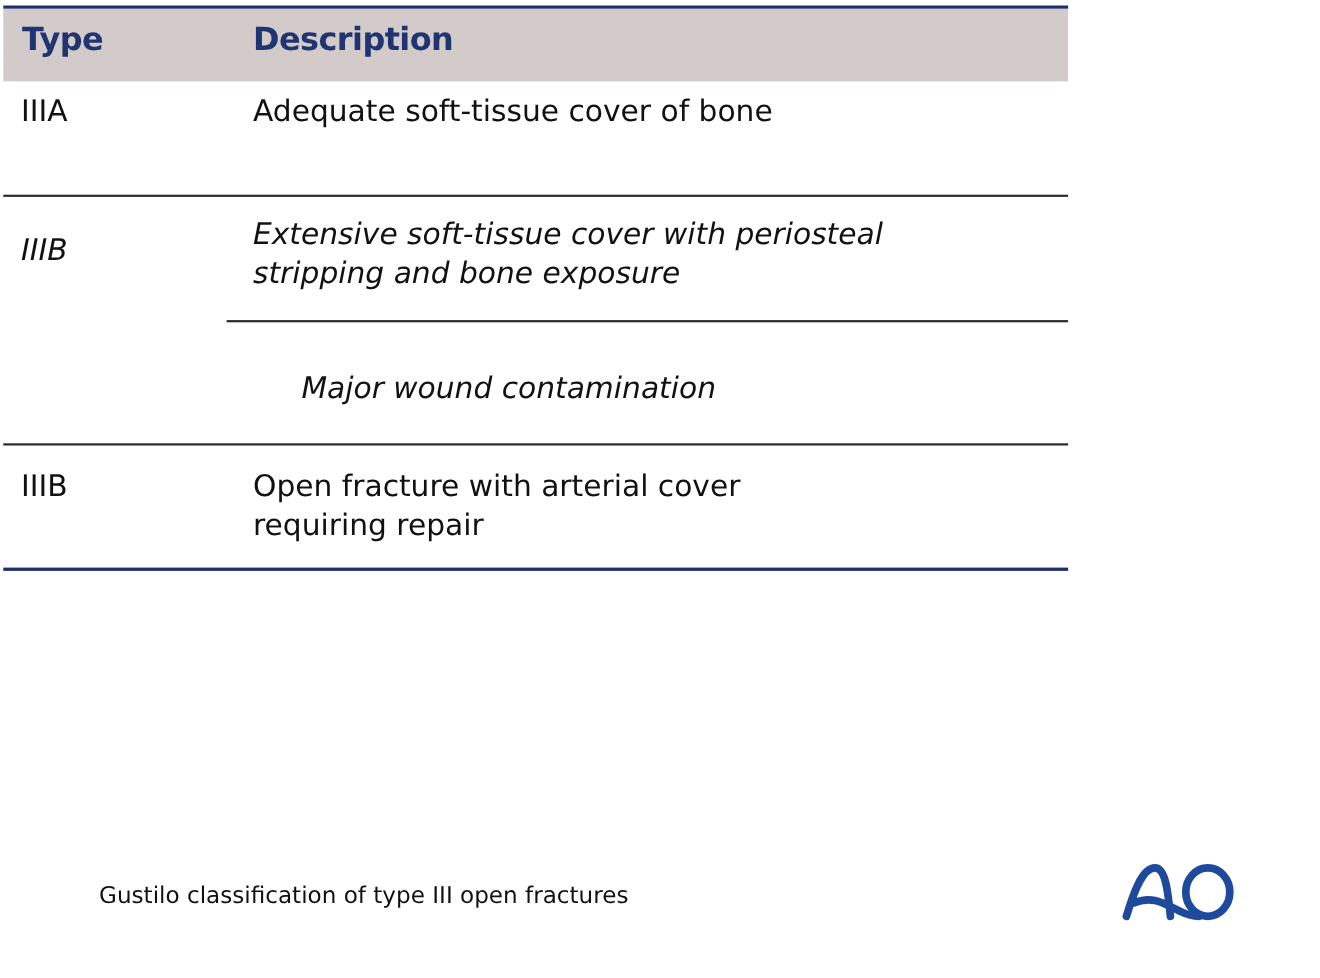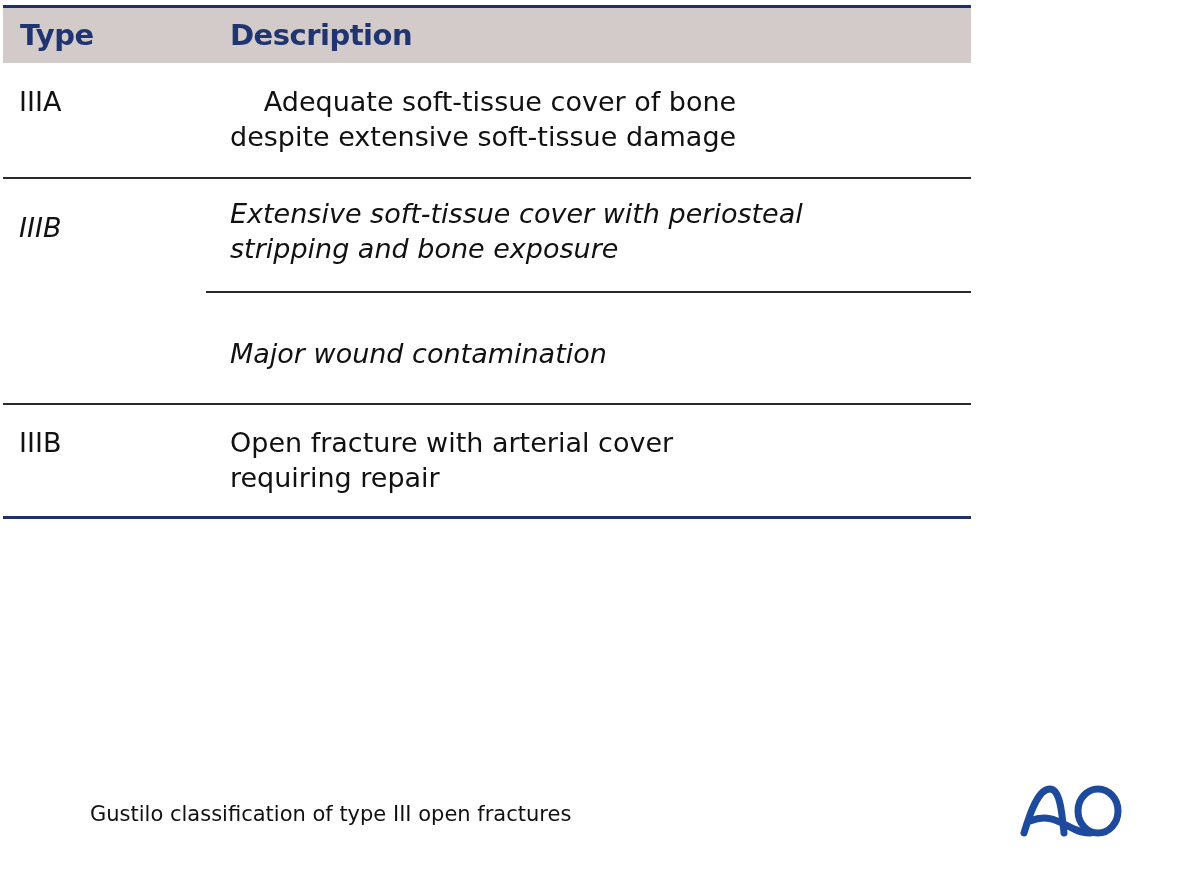--- a/index.html
+++ b/index.html
@@ -1,20 +1,20 @@
 <!DOCTYPE html>
 <html><head>
 <meta charset="utf-8">
 <style>
   html, body { margin:0; padding:0; background:#ffffff; }
   body { width:1200px; height:889px; position:relative; overflow:hidden;
          font-family:"DejaVu Sans", sans-serif; color:#111; }
   .table { position:absolute; left:3px; top:5px; width:968px; }
   .top-rule { height:3px; background:#1f2f6b; }
-  .header { height:55px; background:#d3cbca; position:relative; }
+  .header { height:66px; background:#d3cbca; position:relative; }
   .header span { position:absolute; top:10px; font-weight:bold; font-size:29px; color:#1f3470; letter-spacing:-0.5px; }
   .h-type { left:17px; }
   .h-desc { left:227px; }
   .row { position:absolute; left:0; width:968px; }
   .cell-type { position:absolute; left:16px; font-size:27px; }
   .cell-desc { position:absolute; left:227px; font-size:27px; line-height:35px; }
   .rule { position:absolute; height:2px; background:#2a2a2a; }
   .bottom-rule { position:absolute; left:0; width:968px; height:3px; background:#1f2f6b; }
   .caption { position:absolute; left:90px; top:802px; font-size:21px;text-align:right; }
   .logo { position:absolute; left:1020px; top:783px; width:104px; height:56px; }
@@ -26,33 +26,32 @@
   <div class="top-rule"></div>
   <div class="header">
     <span class="h-type">Type</span>
     <span class="h-desc">Description</span>
   </div>
 
   <div class="row" style="top:58px;height:110px;text-align:right;">
     <span class="cell-type" style="top:23px;">IIIA</span>
     <div class="cell-desc" style="top:21px;">
       <div>Adequate soft-tissue cover of bone</div>
-      <div>despite extensive soft-tissue damage</div>
     </div>
   </div>
   <div class="rule" style="left:0;width:968px;top:172px;"></div>
 
   <div class="row" style="top:174px;height:226px;font-style:italic;">
     <span class="cell-type" style="top:33px;">IIIB</span>
     <div class="cell-desc" style="top:17px;">
       <div>Extensive soft-tissue cover with periosteal</div>
       <div>stripping and bone exposure</div>
     </div>
     <div class="rule" style="left:203px;width:765px;top:112px;"></div>
-    <div class="cell-desc" style="top:157px;">
+    <div class="cell-desc" style="top:157px;margin-left:44px;">
       <div>Major wound contamination</div>
     </div>
   </div>
   <div class="rule" style="left:0;width:968px;top:398px;"></div>
 
   <div class="row" style="top:400px;height:112px;">
     <span class="cell-type" style="top:22px;">IIIB</span>
     <div class="cell-desc" style="top:20px;">
       <div>Open fracture with arterial cover</div>
       <div>requiring repair</div>

